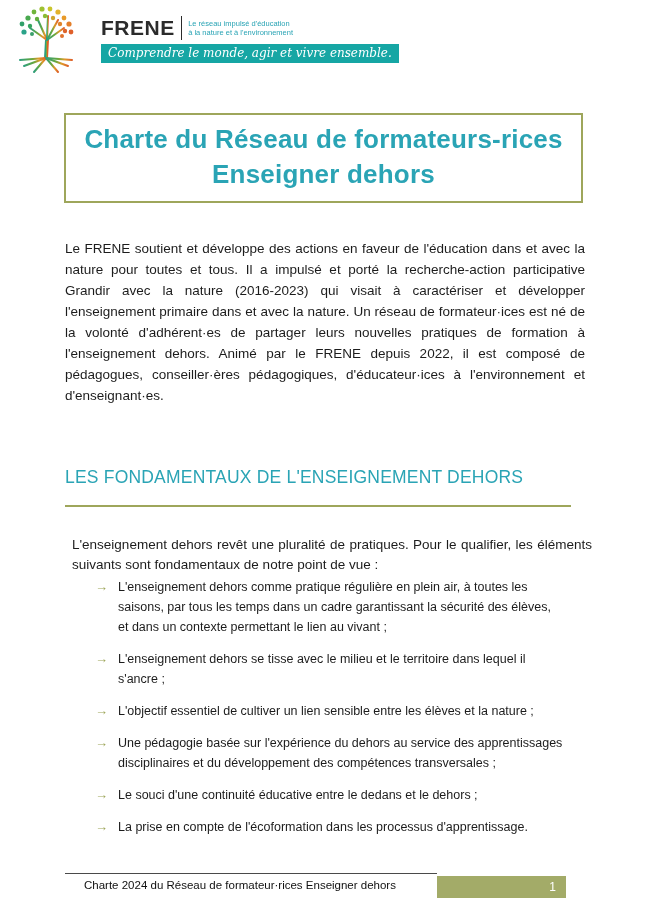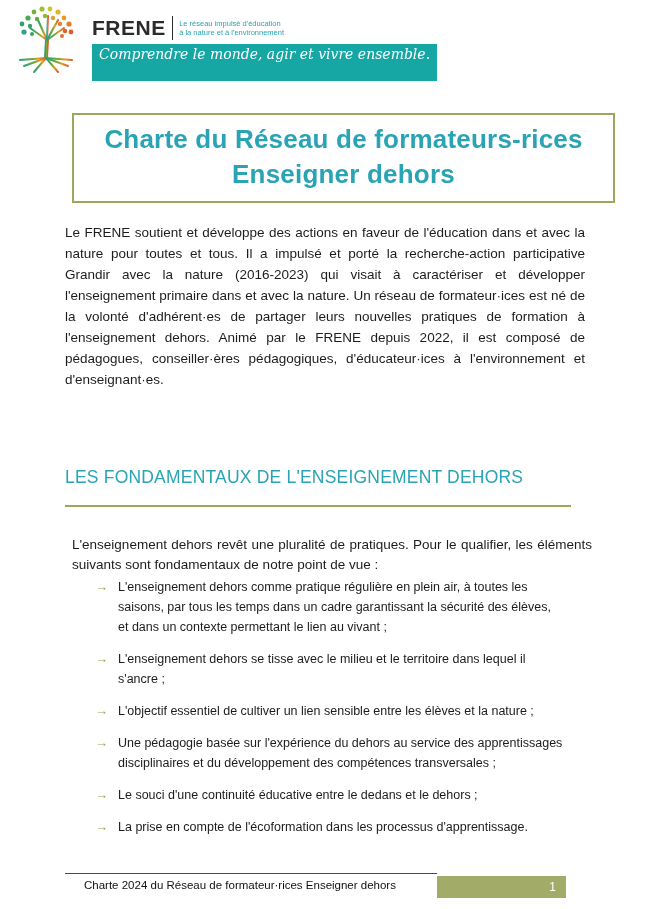--- a/index.html
+++ b/index.html
@@ -3,34 +3,34 @@
 <meta charset="utf-8">
 <style>
   html,body{margin:0;padding:0;background:#fff;}
   .page{
     position:relative;width:645px;height:909px;background:#ffffff;overflow:hidden;
     font-family:"Liberation Sans",sans-serif;color:#1c1c1c;
   }
   
   .logo-row{position:absolute;top:6px;left:12px;display:flex;align-items:flex-start;}
   .tree{width:70px;height:74px;}
-  .logo-text{margin-left:10px;padding-top:10px;}
+  .logo-text{margin-left:19px;padding-top:10px;}
   .frene-line{display:flex;align-items:center;}
   .frene-name{font-size:21px;font-weight:bold;color:#2b2b2b;letter-spacing:.5px;}
   .frene-sep{width:1.5px;height:24px;background:#2b2b2b;margin:0 6px;}
   .tagline{font-size:7.5px;line-height:9.5px;color:#2aa4b5;}
   .banner{margin-top:4px;display:inline-block;background:#16a6a4;color:#fff;
-    font-family:"DejaVu Serif",serif;font-style:italic;font-size:14px;padding:2px 7px 19px;}
+    font-family:"DejaVu Serif",serif;font-style:italic;font-size:12px;padding:2px 7px 3px;}
   
   .title-box{position:absolute;left:64px;top:113px;width:515px;border:2.5px solid #9ea65b;
-    text-align:center;padding:7px 12px 9px;background:#fff;margin-left:8px;}
+    text-align:center;padding:7px 0 9px;background:#fff;}
   .title-line{color:#2aa4b5;font-weight:bold;font-size:26px;line-height:35px;letter-spacing:.2px;}
   
   .para{position:absolute;left:65px;width:520px;text-align:justify;}
-  .para-intro{top:208px;font-size:13.5px;line-height:21px;}
+  .para-intro{top:224px;font-size:13.5px;line-height:21px;}
   .para-objectives{top:364px;font-size:13.5px;line-height:19.5px;font-weight:bold;font-style:italic;}
   
   .section-heading{position:absolute;left:65px;top:467px;font-size:17.5px;font-weight:normal;
     color:#2aa4b5;letter-spacing:.2px;}
   .section-rule{position:absolute;left:65px;top:505px;width:506px;height:2px;background:#9ea65b;}
   .section-intro{position:absolute;left:72px;top:521px;width:520px;font-size:13.5px;
     line-height:20px;text-align:justify;}
   
   .bullets{position:absolute;left:95px;top:577px;width:468px;}
   .bullet{display:flex;margin-bottom:12px;font-size:12.5px;line-height:20px;}

